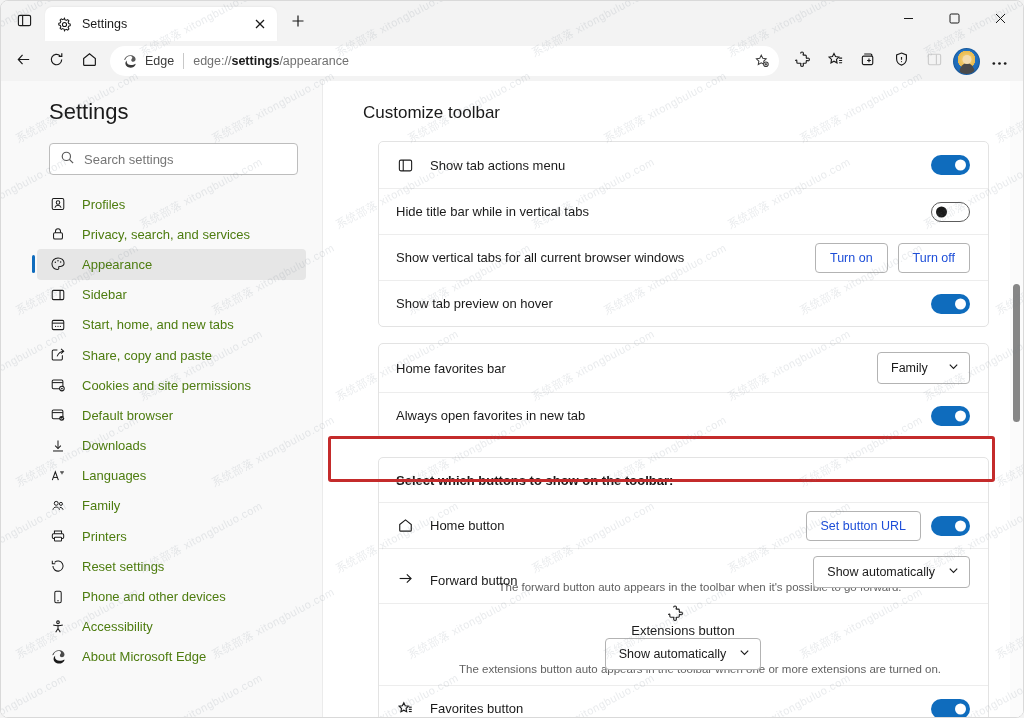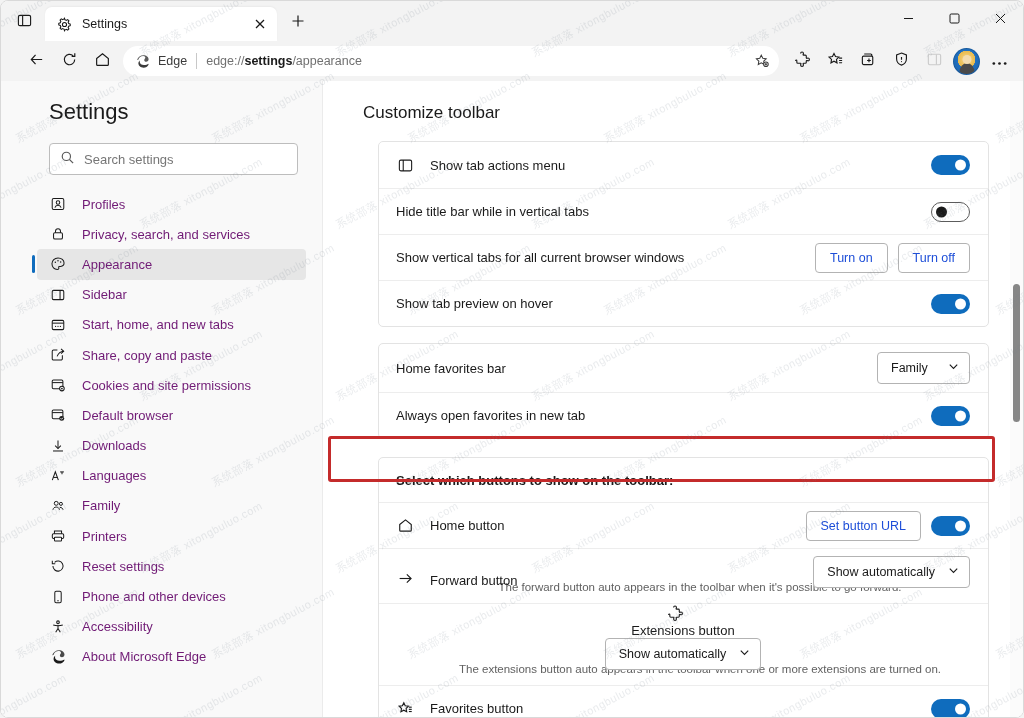--- a/index.html
+++ b/index.html
@@ -99,21 +99,21 @@
     display: flex; align-items: center; justify-content: center;
     cursor: pointer;
   }
 
   
   .navbar {
     height: 40px;
     background: #f3f3f3;
     display: flex;
     align-items: center;
-    padding: 0 8px 0 19px;
+    padding: 0 8px 0 6px;
     gap: 1px;
   }
   .nav-icon-btn {
     width: 32px; height: 32px;
     display: flex; align-items: center; justify-content: center;
     border-radius: 5px;
     cursor: pointer;
     flex: 0 0 auto;
   }
   .nav-icon-btn.disabled { opacity: 0.45; cursor: default; }
@@ -243,21 +243,21 @@
     width: 3px; height: 18px;
     background: #0f6cbd;
     border-radius: 2px;
   }
   .nav-item-icon {
     width: 17px; height: 17px; flex: 0 0 17px;
     display: flex; align-items: center; justify-content: center;
   }
   .nav-item-label {
     font-size: 13px;
-    color: #701a75;
+    color: #4d7c0f;
     margin-left: 16px;
     white-space: nowrap;
   }
 
   
   .content {
     flex: 1 1 auto;
     position: relative;
     padding: 22px 34px 0 40px;
     overflow: hidden;

